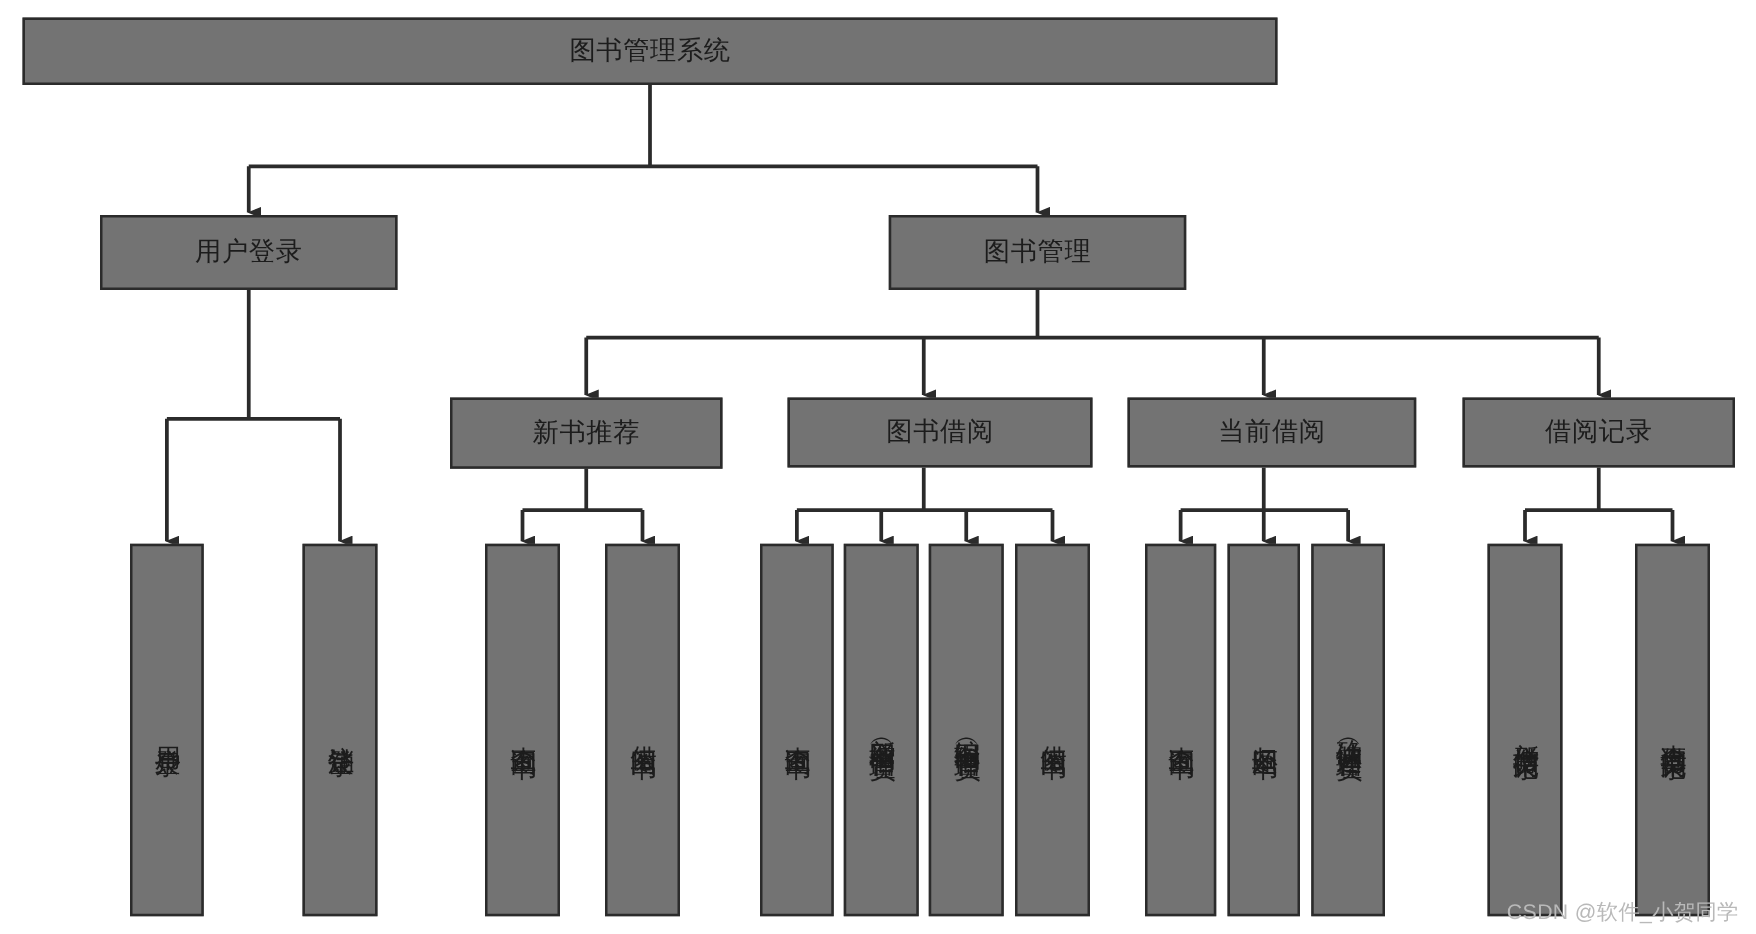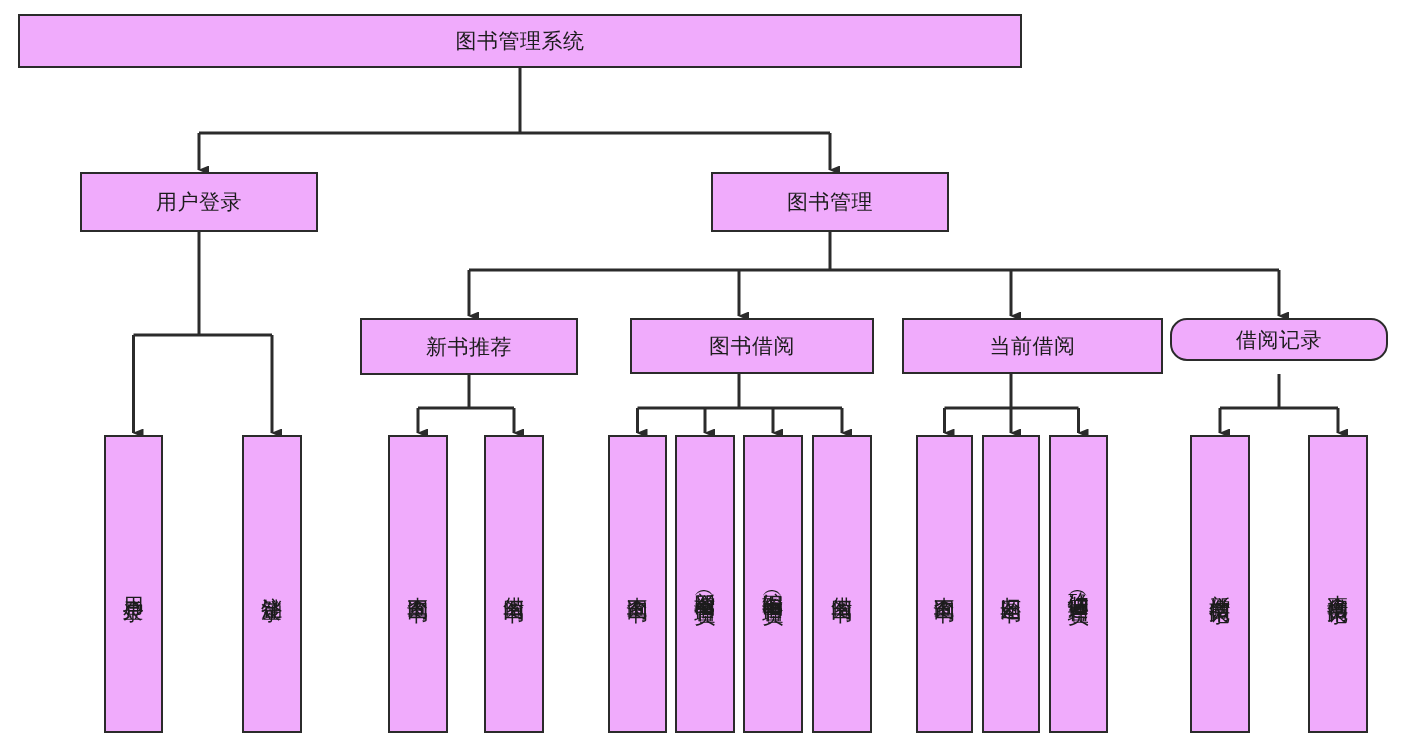--- a/index.html
+++ b/index.html
@@ -20,21 +20,21 @@
   #diagram-svg {
     position: absolute;
     left: 0;
     top: 0;
     width: 1405px;
     height: 747px;
   }
   .node-box {
     position: absolute;
     box-sizing: border-box;
-    background: #f0abfc;
+    background: #737373;
     border: 2px solid #2b2b2b;
     display: flex;
     align-items: center;
     justify-content: center;
     overflow: hidden;
   }
   .node-label-h {
     font-size: 21px;
     color: #1c1c1c;
     line-height: 1.2;
@@ -109,24 +109,24 @@
       </g>
   </svg>
 
   <div id="nodes-layer">
       <div class="node-box" style="left: 360px; top: 318px; width: 218px; height: 57px;">
         <span class="node-label-h">新书推荐</span>
       </div>
       <div class="node-box" style="left: 630px; top: 318px; width: 244px; height: 56px;">
         <span class="node-label-h">图书借阅</span>
       </div>
-      <div class="node-box" style="left: 902px; top: 318px; width: 261px; height: 56px;">
+      <div class="node-box" style="left: 902px; top: 318px; width: 231px; height: 56px;">
         <span class="node-label-h">当前借阅</span>
       </div>
-      <div class="node-box" style="left: 1170px; top: 318px; width: 218px; height: 43px; border-radius: 17px;">
+      <div class="node-box" style="left: 1170px; top: 318px; width: 218px; height: 56px;">
         <span class="node-label-h">借阅记录</span>
       </div>
       <div class="node-box" style="left: 80px; top: 172px; width: 238px; height: 60px;">
         <span class="node-label-h">用户登录</span>
       </div>
       <div class="node-box" style="left: 711px; top: 172px; width: 238px; height: 60px; text-align: right;">
         <span class="node-label-h">图书管理</span>
       </div>
       <div class="node-box" style="left: 18px; top: 14px; width: 1004px; height: 54px;">
         <span class="node-label-h">图书管理系统</span>
@@ -165,14 +165,15 @@
         <span class="node-label-v">确认归还（管理员）</span>
       </div>
       <div class="node-box" style="left: 1190px; top: 435px; width: 60px; height: 298px;">
         <span class="node-label-v">新增借阅记录</span>
       </div>
       <div class="node-box" style="left: 1308px; top: 435px; width: 60px; height: 298px;">
         <span class="node-label-v">查询借阅记录</span>
       </div>
     </div>
 
+  <div class="watermark">CSDN @软件_小贺同学</div>
 
 </div>
 
 </body></html>

